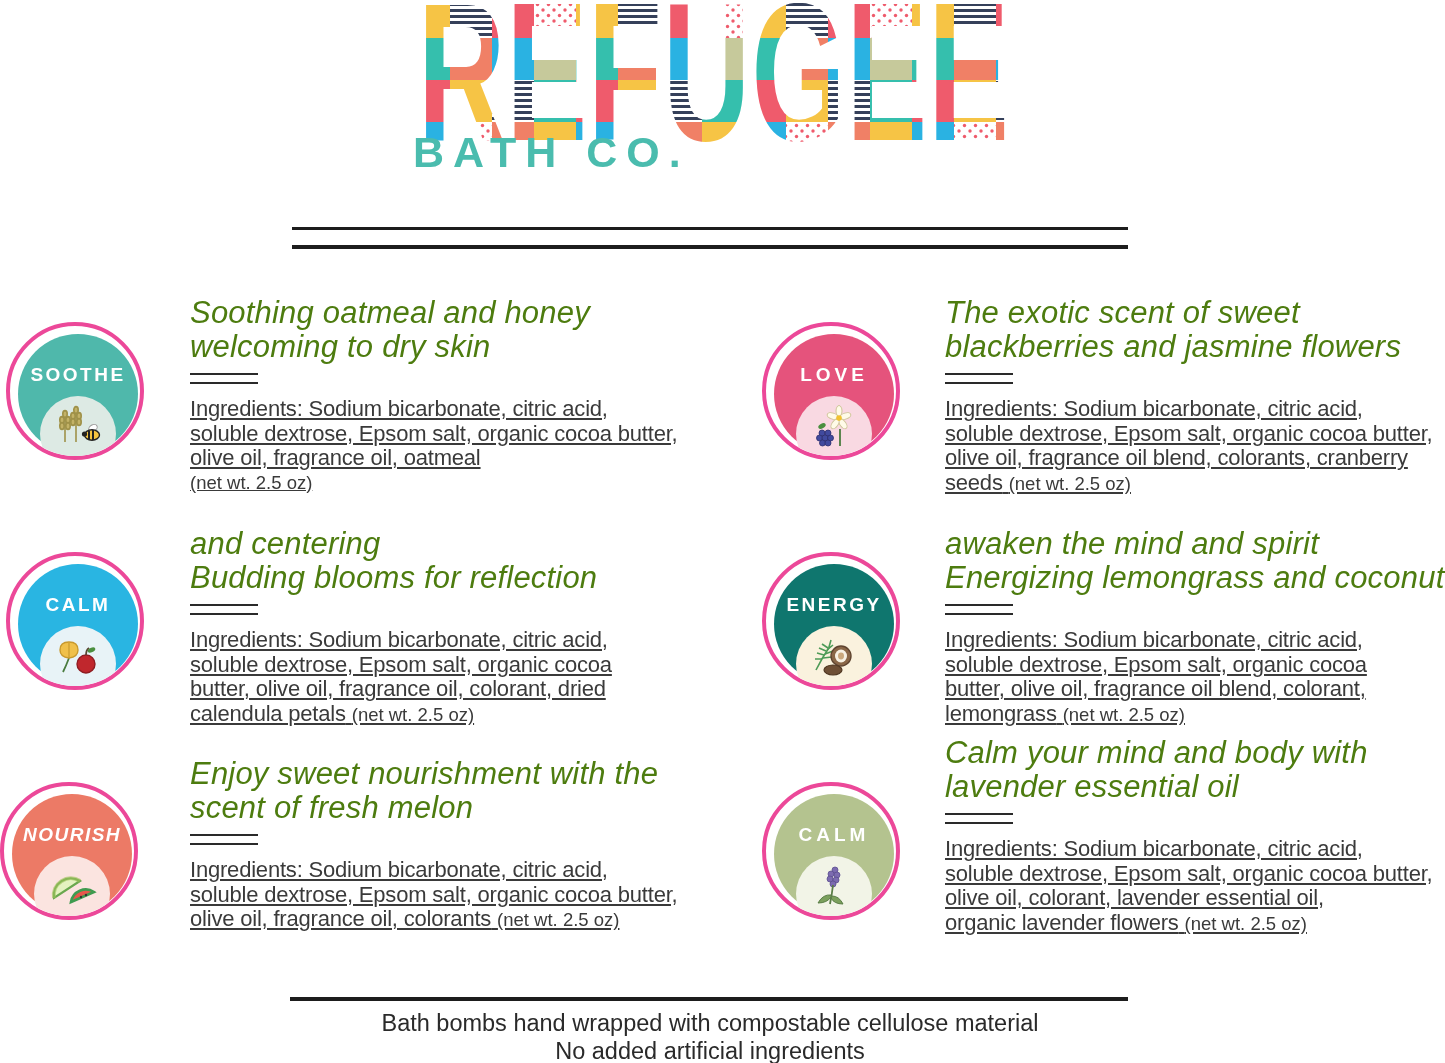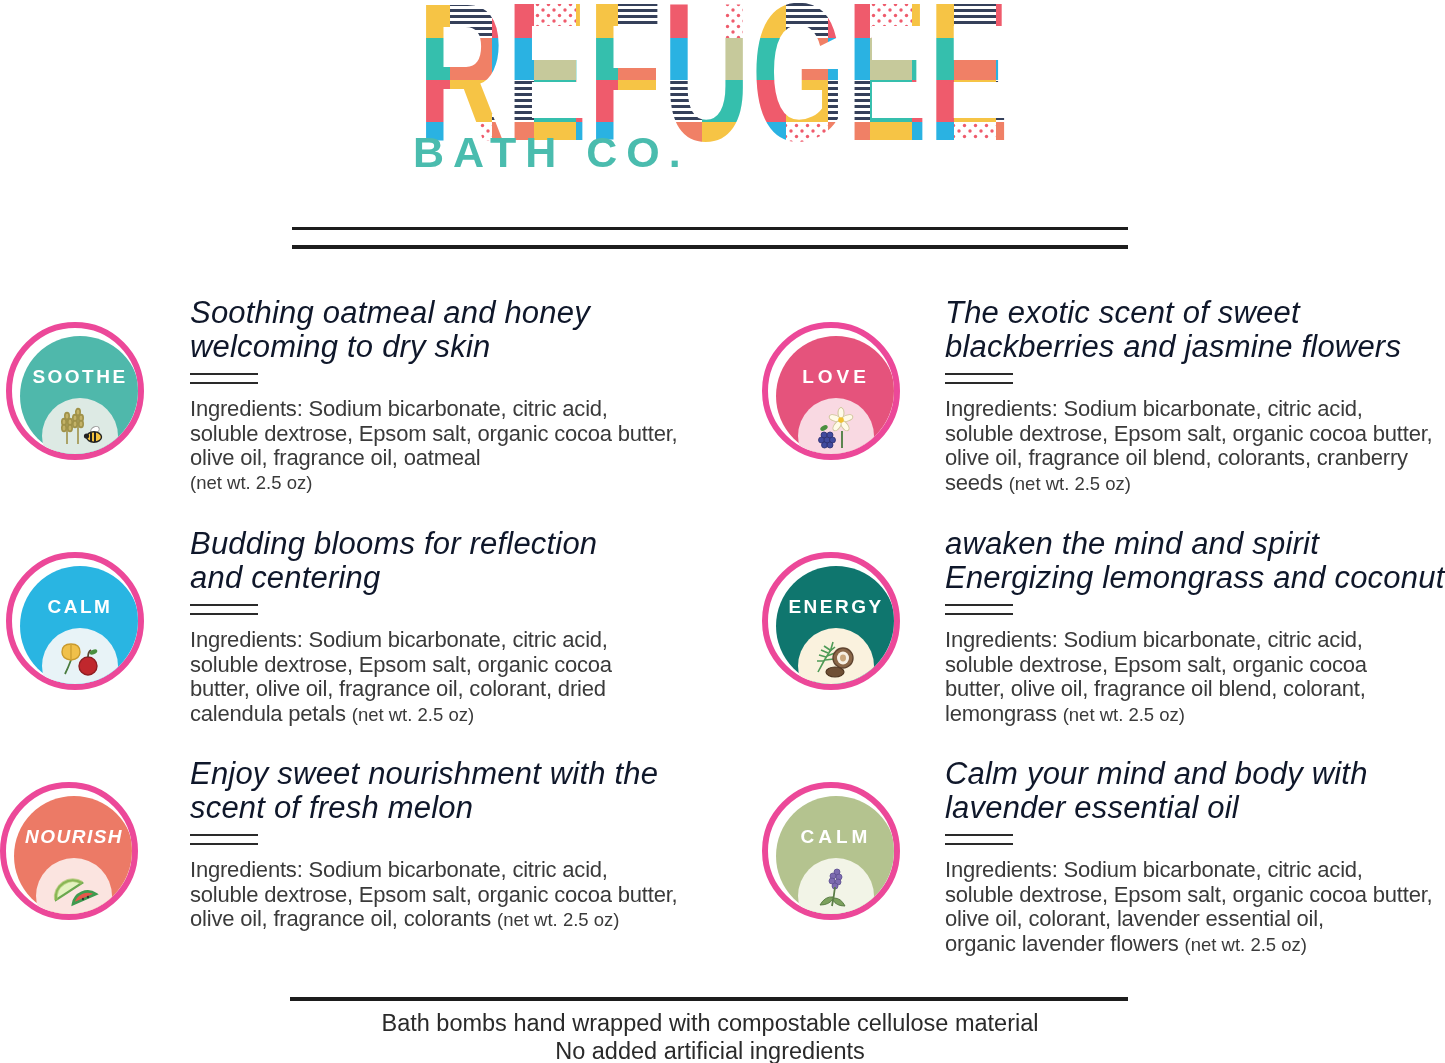--- a/index.html
+++ b/index.html
@@ -13,46 +13,46 @@
     position:absolute;left:413px;top:128px;width:600px;
     font-size:43px;font-weight:bold;letter-spacing:9px;color:#4abcae;
   }
   .header-divider{
     position:absolute;left:292px;top:227px;width:836px;height:15px;
     border-top:3px solid #1d1d1d;border-bottom:4px solid #1d1d1d;
   }
   
   .badge{
     position:absolute;width:138px;height:138px;border-radius:50%;
-    background:#fff;border:6px solid #ec4899;overflow:hidden;box-sizing:border-box;
+    background:#fff;border:4px solid #ec4899;overflow:hidden;box-sizing:border-box;
   }
   .badge-color{
     position:absolute;left:8px;top:8px;width:120px;height:120px;border-radius:50%;
   }
   .badge-label{
     position:absolute;left:0;top:30px;width:100%;text-align:center;
     color:#fff;font-weight:bold;font-size:19px;letter-spacing:2.5px;
   }
   .badge-inner{
     position:absolute;left:50%;top:62px;transform:translateX(-50%);
     width:76px;height:76px;border-radius:50%;
     display:flex;align-items:flex-start;justify-content:center;
   }
   .badge-inner svg{margin-top:8px;}
   
   .pblock{position:absolute;}
   .headline{
-    font-style:italic;font-size:31px;line-height:34px;color:#0f172a;
+    font-style:italic;font-size:31px;line-height:34px;color:#4d7c0f;
     letter-spacing:0.2px;white-space:nowrap;
   }
   .headline-divider{
     width:68px;height:7px;margin-top:9px;
     border-top:2px solid #2a2a2a;border-bottom:2px solid #2a2a2a;
   }
-  .ing{margin-top:13px;font-size:22px;line-height:24.6px;color:#3a3a3a;letter-spacing:-0.2px;}
+  .ing{margin-top:13px;font-size:22px;line-height:24.6px;color:#3a3a3a;letter-spacing:-0.2px;text-decoration:underline;}
   .ing div{white-space:nowrap;}
   .net{font-size:18.5px;letter-spacing:0;}
   
   .footer-divider{position:absolute;left:290px;top:997px;width:838px;height:0;border-top:4px solid #1d1d1d;}
   .footer-note{position:absolute;left:0;top:1010px;width:1420px;text-align:center;
     font-size:23.5px;line-height:27.5px;color:#2a2a2a;}
 </style>
 </head>
 <body>
 
@@ -149,22 +149,22 @@
           <circle cx="33" cy="30" r="9" fill="#c0272d" stroke="#8f1d22" stroke-width="1.4"></circle>
           <path d="M33 21 Q33 16 36 14" stroke="#5a4632" stroke-width="1.8" fill="none"></path>
           <ellipse cx="38.5" cy="16" rx="4" ry="2.3" fill="#4a8f3f" transform="rotate(-25 38.5 16)"></ellipse>
         </svg>
       </div>
     </div>
   </div>
 
   <div class="pblock" style="left:190px;top:527px;">
     <div class="headline">
+      <div>and centering</div>
       <div>Budding blooms for reflection</div>
-      <div>and centering</div>
     </div>
     <div class="headline-divider"></div>
     <div class="ing">
       <div>Ingredients: Sodium bicarbonate, citric acid,</div>
       <div>soluble dextrose, Epsom salt, organic cocoa</div>
       <div>butter, olive oil, fragrance oil, colorant, dried</div>
       <div><span>calendula petals</span> <span class="net">(net wt. 2.5 oz)</span></div>
     </div>
   </div>
 
@@ -287,21 +287,21 @@
               <circle cx="23" cy="20" r="3"></circle>
           </g>
           <path d="M23 21 Q22 30 20 40" stroke="#5a7d46" stroke-width="1.8" fill="none"></path>
           <path d="M21 31 Q13 30 8 39 Q17 39 21 33 Z" fill="#7ba05c" stroke="#5a7d46" stroke-width="1"></path>
           <path d="M22 32 Q29 32 33 40 Q24 40 21 34 Z" fill="#7ba05c" stroke="#5a7d46" stroke-width="1"></path>
         </svg>
       </div>
     </div>
   </div>
 
-  <div class="pblock" style="left:945px;top:757px;">
+  <div class="pblock" style="left:945px;top:736px;">
     <div class="headline">
       <div>Calm your mind and body with</div>
       <div>lavender essential oil</div>
     </div>
     <div class="headline-divider"></div>
     <div class="ing">
       <div>Ingredients: Sodium bicarbonate, citric acid,</div>
       <div>soluble dextrose, Epsom salt, organic cocoa butter,</div>
       <div>olive oil, colorant, lavender essential oil,</div>
       <div><span>organic lavender flowers</span> <span class="net">(net wt. 2.5 oz)</span></div>

